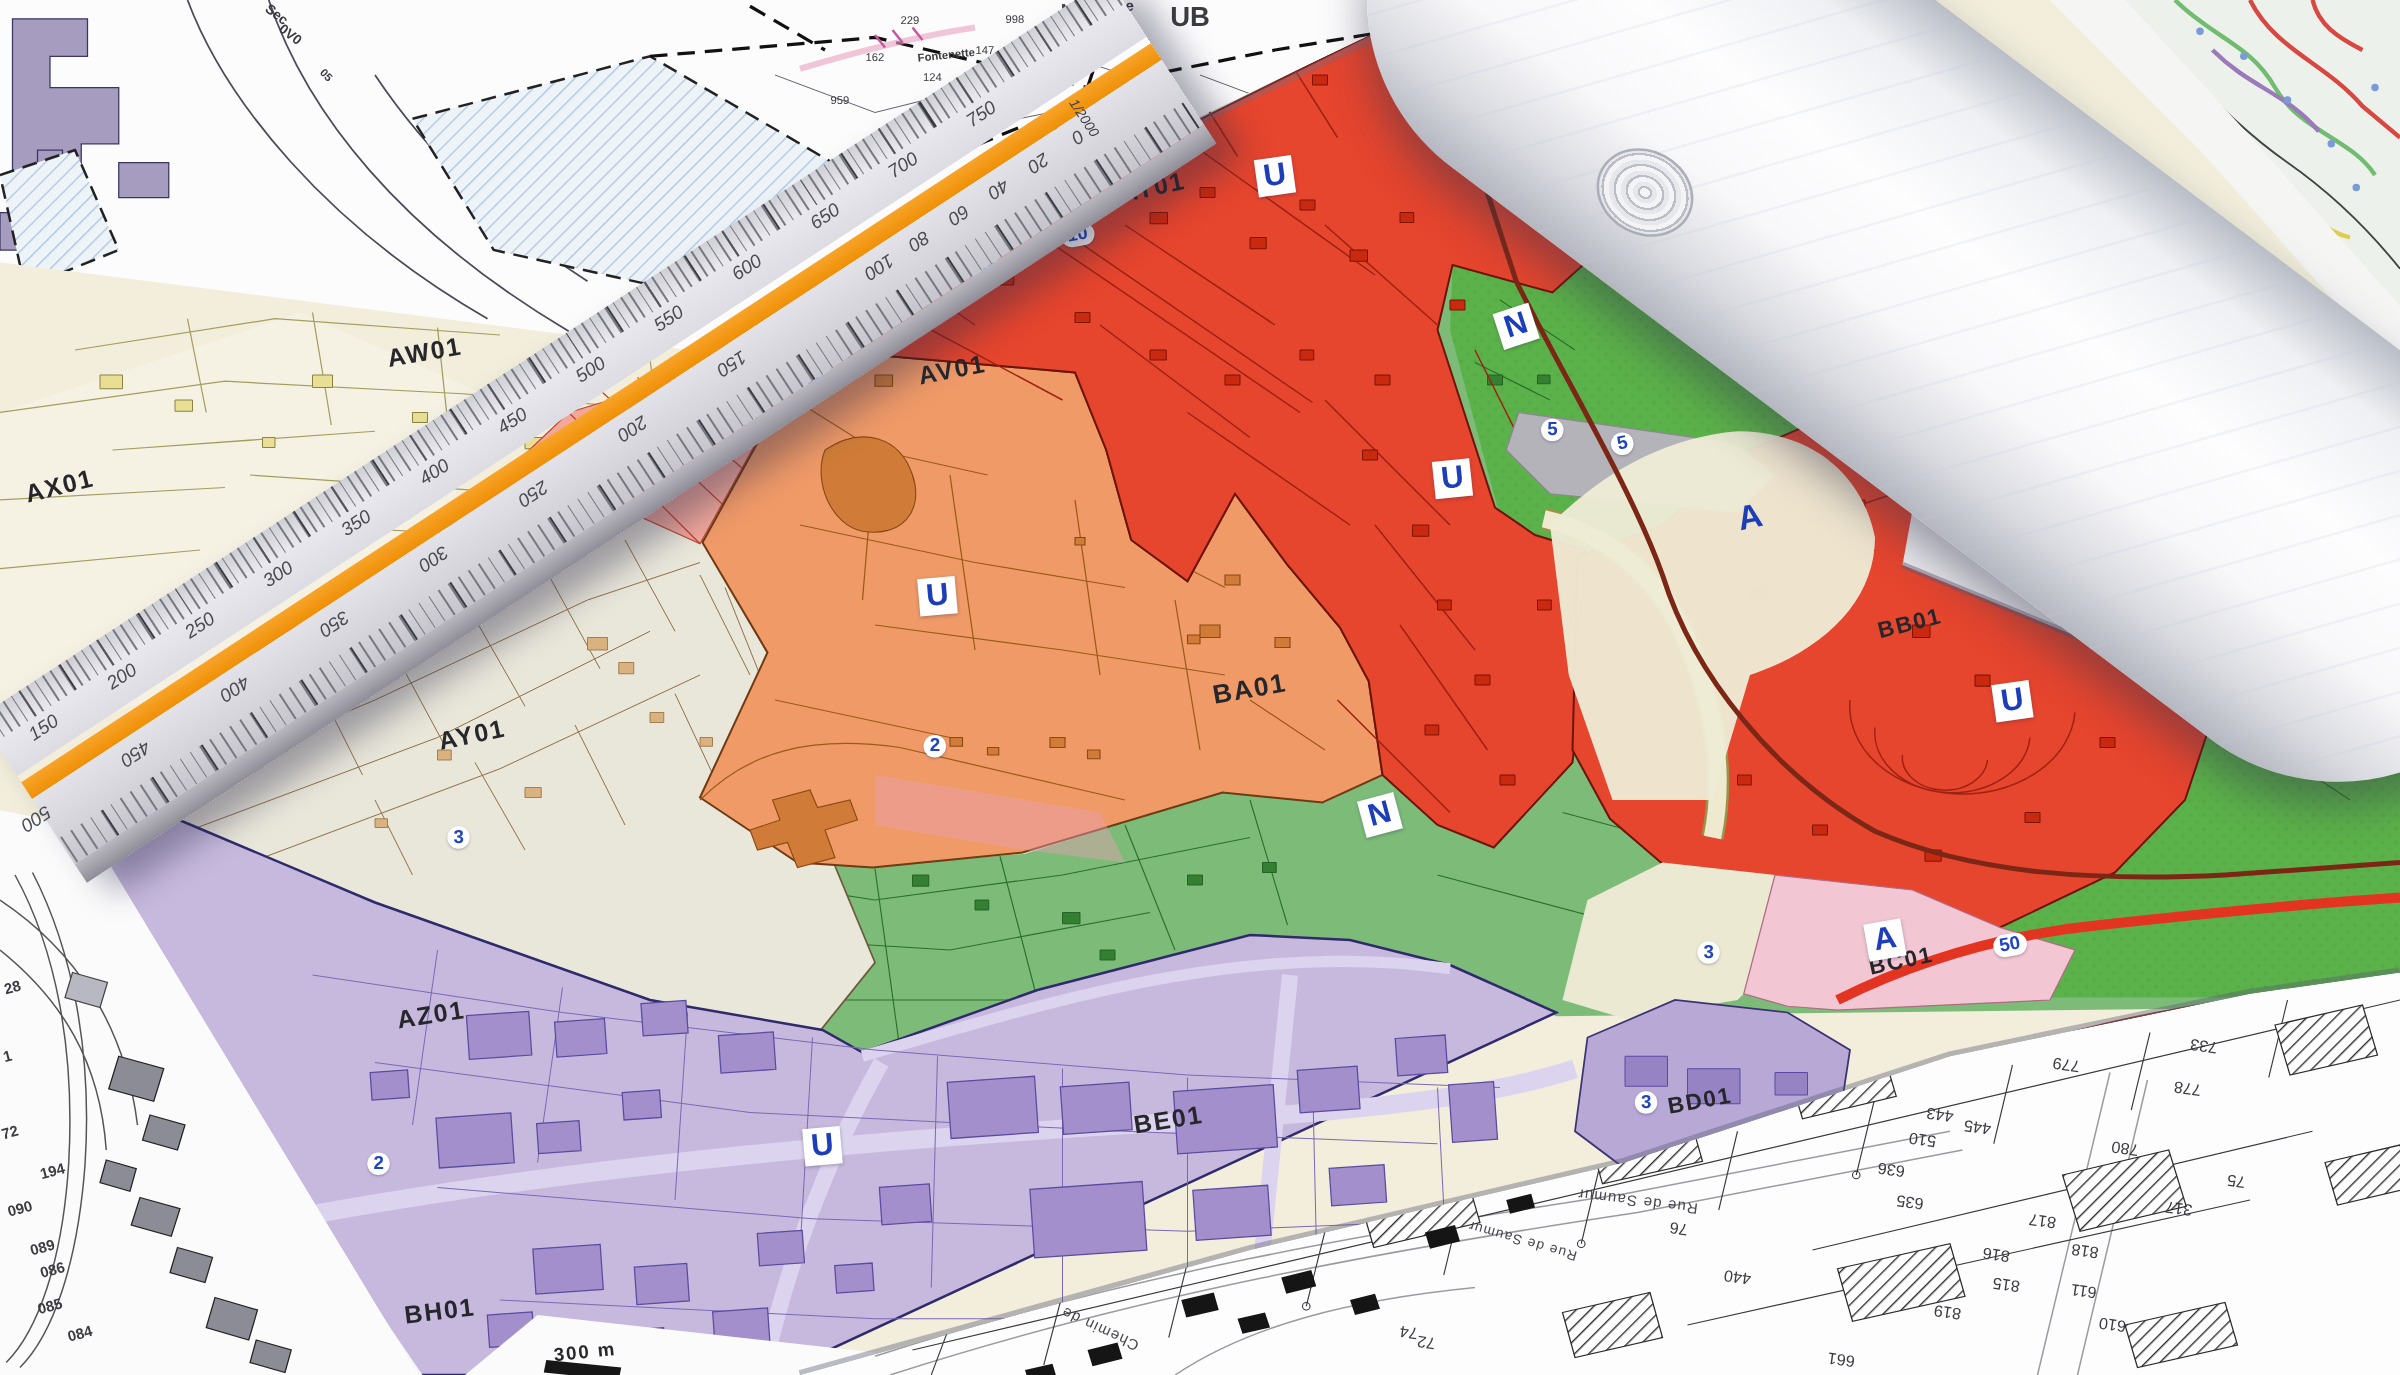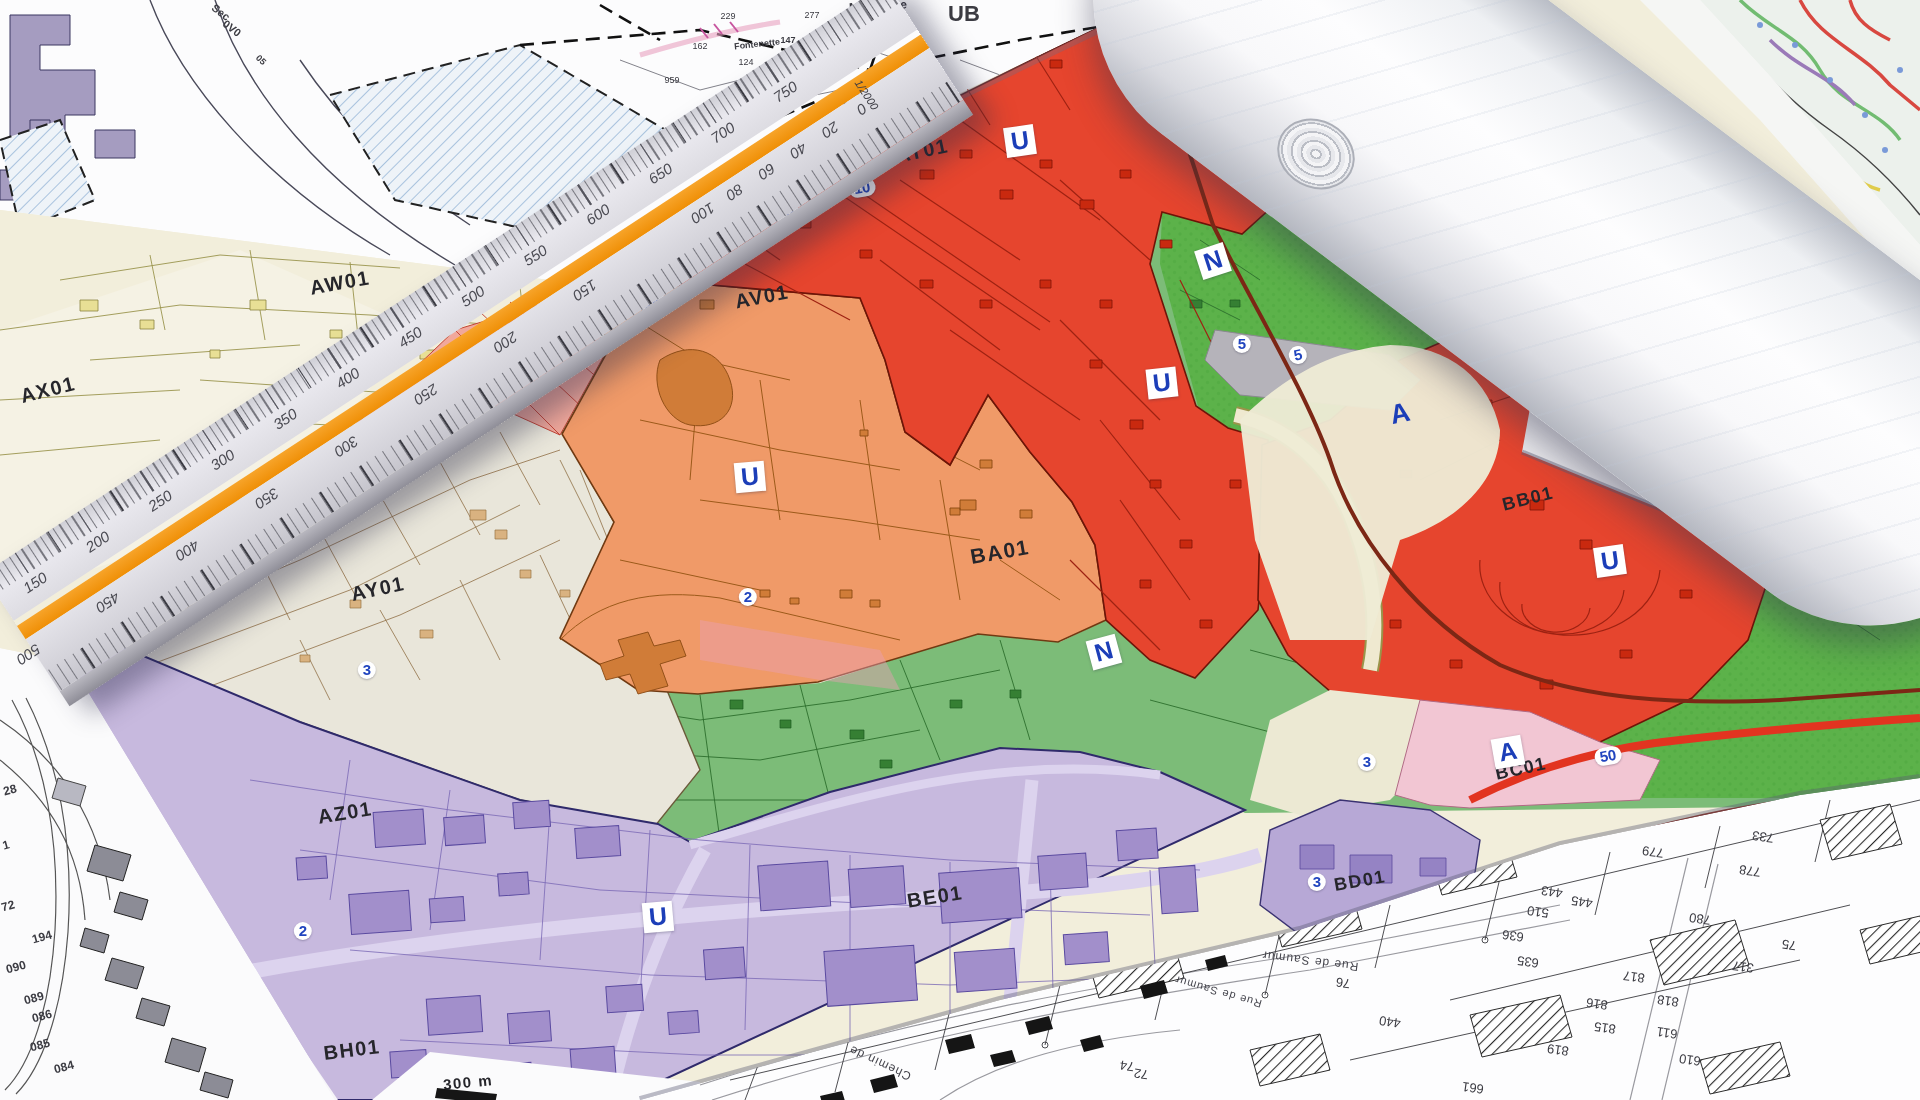--- a/index.html
+++ b/index.html
@@ -376,28 +376,28 @@
       <span class="bnum" style="left: 303px; top: 931px; transform: translate(-50%, -50%) rotate(0deg);">2</span>
       <span class="bnum" style="left: 1242px; top: 344px; transform: translate(-50%, -50%) rotate(0deg);">5</span>
       <span class="bnum" style="left: 1298px; top: 355px; transform: translate(-50%, -50%) rotate(-12deg);">5</span>
       <span class="bnum" style="left: 1608px; top: 756px; transform: translate(-50%, -50%) rotate(-10deg);">50</span>
       <span class="bnum" style="left: 1367px; top: 762px; transform: translate(-50%, -50%) rotate(0deg);">3</span>
       <span class="bnum" style="left: 1317px; top: 882px; transform: translate(-50%, -50%) rotate(0deg);">3</span>
       <span class="zlab" style="left: 468px; top: 1082px; transform: translate(-50%, -50%) rotate(-6deg); font-size: 15px;">300 m</span>
       <span class="snum" style="left: 221px; top: 12px; transform: translate(-50%, -50%) rotate(38deg); font-size: 11px; font-weight: 700;">Sec</span>
       <span class="snum" style="left: 232px; top: 28px; transform: translate(-50%, -50%) rotate(38deg); font-size: 11px; font-weight: 700;">0V0</span>
       <span class="snum" style="left: 878px; top: 6px; transform: translate(-50%, -50%) rotate(-3deg); font-size: 12px; font-weight: 700;">Madelaine</span>
-      <span class="snum" style="left: 952px; top: 14px; transform: translate(-50%, -50%) rotate(0deg); font-size: 22px; font-weight: 700; margin-left: 12px;">UB</span>
+      <span class="snum" style="left: 952px; top: 14px; transform: translate(-50%, -50%) rotate(0deg); font-size: 22px; font-weight: 700;">UB</span>
       <span class="snum" style="left: 757px; top: 44px; transform: translate(-50%, -50%) rotate(-6deg); font-size: 9px; font-weight: 700;">Fontenette</span>
       <span class="snum" style="left: 261px; top: 60px; transform: translate(-50%, -50%) rotate(45deg); font-size: 9px; font-weight: 700;">05</span>
-      <span class="snum" style="left: 788px; top: 40px; transform: translate(-50%, -50%) rotate(0deg); font-size: 9px; font-weight: bold;">147</span>
+      <span class="snum" style="left: 788px; top: 40px; transform: translate(-50%, -50%) rotate(0deg); font-size: 9px;">147</span>
       <span class="snum" style="left: 700px; top: 46px; transform: translate(-50%, -50%) rotate(0deg); font-size: 9px;">162</span>
       <span class="snum" style="left: 728px; top: 16px; transform: translate(-50%, -50%) rotate(0deg); font-size: 9px;">229</span>
       <span class="snum" style="left: 746px; top: 62px; transform: translate(-50%, -50%) rotate(0deg); font-size: 9px;">124</span>
-      <span class="snum" style="left: 812px; top: 15px; transform: translate(-50%, -50%) rotate(0deg); font-size: 9px;">277</span>
+      <span class="snum" style="left: 812px; top: 15px; transform: translate(-50%, -50%) rotate(0deg); font-size: 9px;">998</span>
       <span class="snum" style="left: 842px; top: 66px; transform: translate(-50%, -50%) rotate(0deg); font-size: 9px;">116</span>
       <span class="snum" style="left: 672px; top: 80px; transform: translate(-50%, -50%) rotate(0deg); font-size: 9px;">959</span>
       <span class="snum" style="left: 10px; top: 790px; transform: translate(-50%, -50%) rotate(-15deg); font-size: 12px; font-weight: 700;">28</span>
       <span class="snum" style="left: 6px; top: 845px; transform: translate(-50%, -50%) rotate(-15deg); font-size: 12px; font-weight: 700;">1</span>
       <span class="snum" style="left: 8px; top: 906px; transform: translate(-50%, -50%) rotate(-15deg); font-size: 12px; font-weight: 700;">72</span>
       <span class="snum" style="left: 42px; top: 937px; transform: translate(-50%, -50%) rotate(-15deg); font-size: 12px; font-weight: 700;">194</span>
       <span class="snum" style="left: 16px; top: 967px; transform: translate(-50%, -50%) rotate(-15deg); font-size: 12px; font-weight: 700;">090</span>
       <span class="snum" style="left: 34px; top: 998px; transform: translate(-50%, -50%) rotate(-15deg); font-size: 12px; font-weight: 700;">089</span>
       <span class="snum" style="left: 42px; top: 1016px; transform: translate(-50%, -50%) rotate(-15deg); font-size: 12px; font-weight: 700;">086</span>
       <span class="snum" style="left: 40px; top: 1045px; transform: translate(-50%, -50%) rotate(-15deg); font-size: 12px; font-weight: 700;">085</span>

